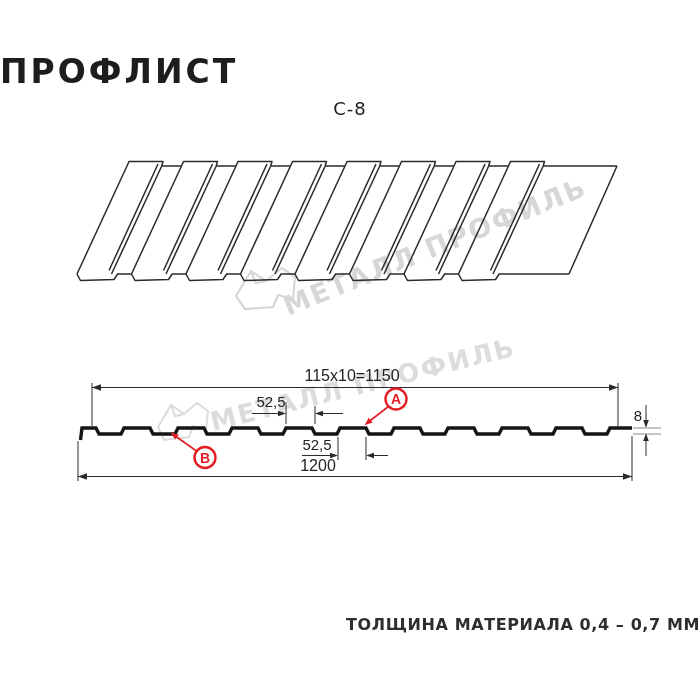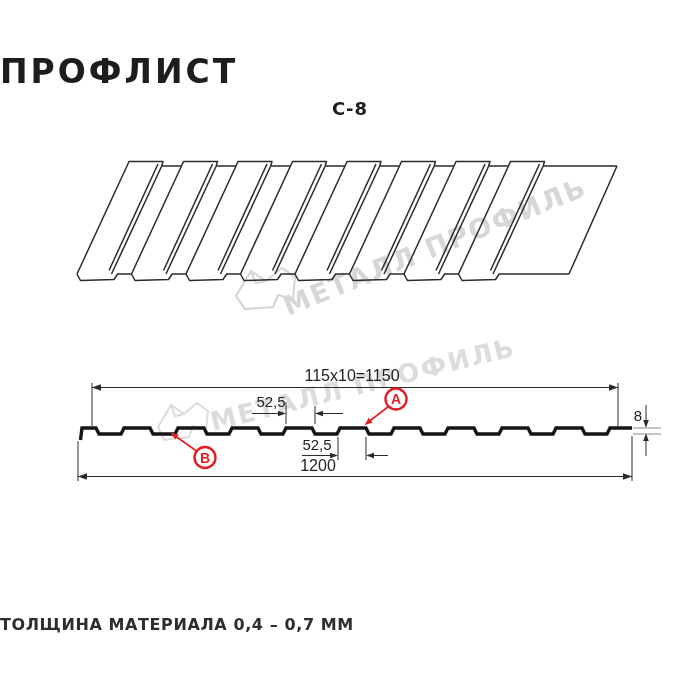--- a/index.html
+++ b/index.html
@@ -1,22 +1,22 @@
 <!DOCTYPE html>
 <html><head>
 <meta charset="utf-8">
 <style>
   html,body{margin:0;padding:0;background:#ffffff;}
   .page{position:relative;width:700px;height:700px;background:#fff;overflow:hidden;
         font-family:"DejaVu Sans","Liberation Sans",sans-serif;}
   .title{position:absolute;left:0;top:52px;width:700px;text-align:left;
          font-size:33px;font-weight:bold;letter-spacing:3px;color:#1d1d1d;}
   .subtitle{position:absolute;left:0;top:98px;width:700px;text-align:center;
-         font-size:18px;font-weight:bold;letter-spacing:1px;color:#1d1d1d;}
-  .footer-note{position:absolute;left:0;top:615px;width:700px;text-align:left;
+         font-size:18px;font-weight:normal;letter-spacing:1px;color:#1d1d1d;}
+  .footer-note{position:absolute;left:0;top:615px;width:700px;text-align:right;
          font-size:16px;font-weight:bold;letter-spacing:0.6px;color:#2e2e2e;}
   svg{position:absolute;overflow:visible;}
   #svg3d{left:70px;top:140px;width:580px;height:170px;}
   #svgcs{left:50px;top:360px;width:620px;height:130px;}
   .dimtxt{font-family:"Liberation Sans",sans-serif;fill:#222;}
   .wmtxt{font-family:"DejaVu Sans",sans-serif;font-weight:bold;}
 </style>
 </head>
 <body>
 

